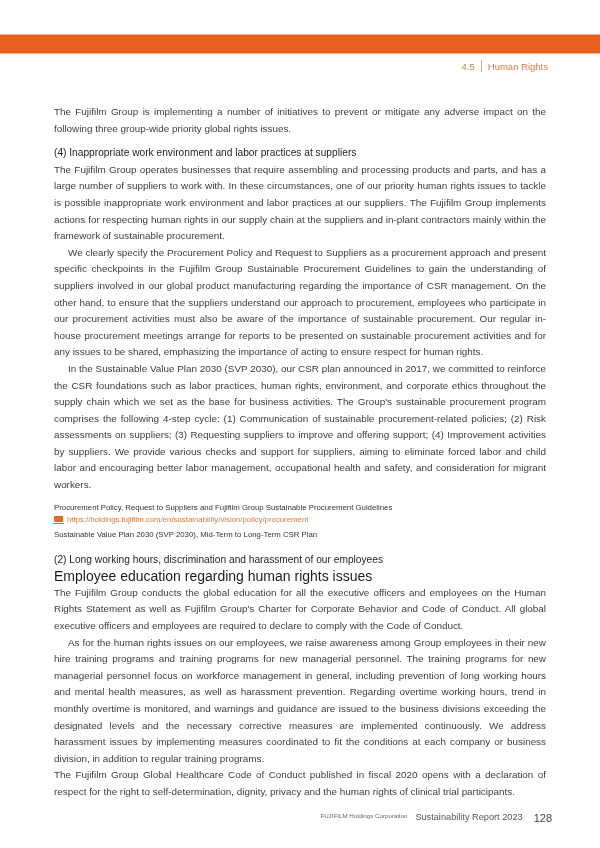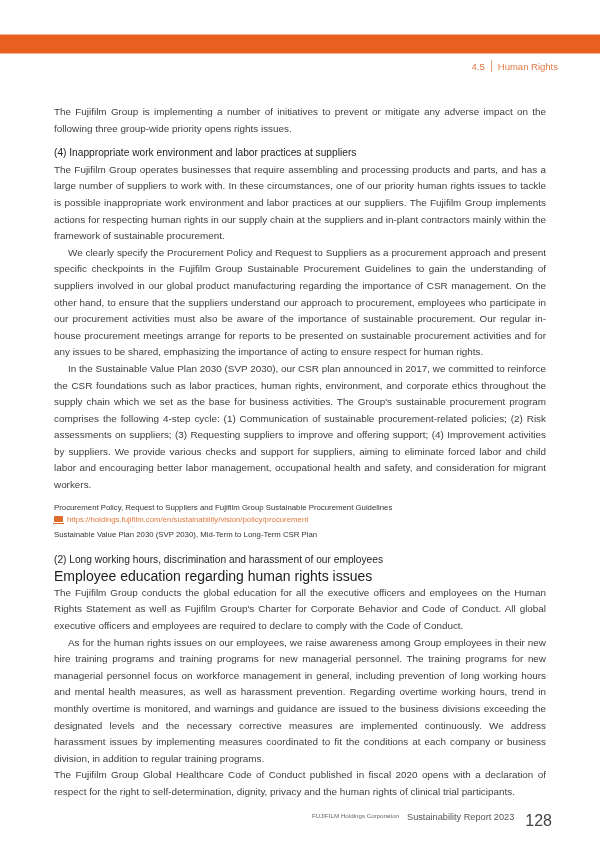--- a/index.html
+++ b/index.html
@@ -9,21 +9,21 @@
     font-family: "Liberation Sans", "DejaVu Sans", sans-serif;
     color: #3a3a3a;
   }
   .top-bar {
     position: absolute; left: 0; top: 34px; width: 600px; height: 20px;
     background: #e8601f;
     border-top: 1px solid #f3b48f; border-bottom: 1px solid #f3b48f;
     box-sizing: border-box;
   }
   .section-tag {
-    position: absolute; right: 42px; top: 60px;
+    position: absolute; right: 52px; top: 60px;
     font-size: 9.5px; color: #e07a45;
     display: flex; align-items: center;
   }
   .section-tag .sep {
     display: inline-block; width: 1px; height: 12px; background: #e3a27e;
     margin: 0 6px;
   }
   .content {
     position: absolute; left: 54px; top: 104px; width: 492px;
   }
@@ -56,35 +56,35 @@
   }
   .pc-icon::after {
     content: ""; position: absolute; left: -1px; bottom: -2px; width: 11px; height: 1.5px; background: #e06a2a;
   }
   .footer {
     position: absolute; right: 48px; top: 812px;
     display: flex; align-items: flex-start; gap: 8px;
   }
   .footer .corp { font-size: 6.2px; color: #666; }
   .footer .report { font-size: 9.2px; color: #555; }
-  .footer .page-num { font-size: 16px; color: #444; margin-left: 3px; }
+  .footer .page-num { font-size: 11px; color: #444; margin-left: 3px; }
 </style>
 </head>
 <body>
 
 <div class="top-bar"></div>
 
 <div class="section-tag">
   <span>4.5</span>
   <span class="sep"></span>
   <span>Human Rights</span>
 </div>
 
 <div class="content">
-  <p>The Fujifilm Group is implementing a number of initiatives to prevent or mitigate any adverse impact on the following three group-wide priority opens rights issues.</p>
+  <p>The Fujifilm Group is implementing a number of initiatives to prevent or mitigate any adverse impact on the following three group-wide priority global rights issues.</p>
 
   <h3 class="sub-heading">(4) Inappropriate work environment and labor practices at suppliers</h3>
   <p>The Fujifilm Group operates businesses that require assembling and processing products and parts, and has a large number of suppliers to work with. In these circumstances, one of our priority human rights issues to tackle is possible inappropriate work environment and labor practices at our suppliers. The Fujifilm Group implements actions for respecting human rights in our supply chain at the suppliers and in-plant contractors mainly within the framework of sustainable procurement.</p>
   <p class="indent">We clearly specify the Procurement Policy and Request to Suppliers as a procurement approach and present specific checkpoints in the Fujifilm Group Sustainable Procurement Guidelines to gain the understanding of suppliers involved in our global product manufacturing regarding the importance of CSR management. On the other hand, to ensure that the suppliers understand our approach to procurement, employees who participate in our procurement activities must also be aware of the importance of sustainable procurement. Our regular in-house procurement meetings arrange for reports to be presented on sustainable procurement activities and for any issues to be shared, emphasizing the importance of acting to ensure respect for human rights.</p>
   <p class="indent">In the Sustainable Value Plan 2030 (SVP 2030), our CSR plan announced in 2017, we committed to reinforce the CSR foundations such as labor practices, human rights, environment, and corporate ethics throughout the supply chain which we set as the base for business activities. The Group's sustainable procurement program comprises the following 4-step cycle: (1) Communication of sustainable procurement-related policies; (2) Risk assessments on suppliers; (3) Requesting suppliers to improve and offering support; (4) Improvement activities by suppliers. We provide various checks and support for suppliers, aiming to eliminate forced labor and child labor and encouraging better labor management, occupational health and safety, and consideration for migrant workers.</p>
 
   <div class="refs">
     <div class="ref-title">Procurement Policy, Request to Suppliers and Fujifilm Group Sustainable Procurement Guidelines</div>
     <div class="ref-link">
       <span class="pc-icon"></span>

